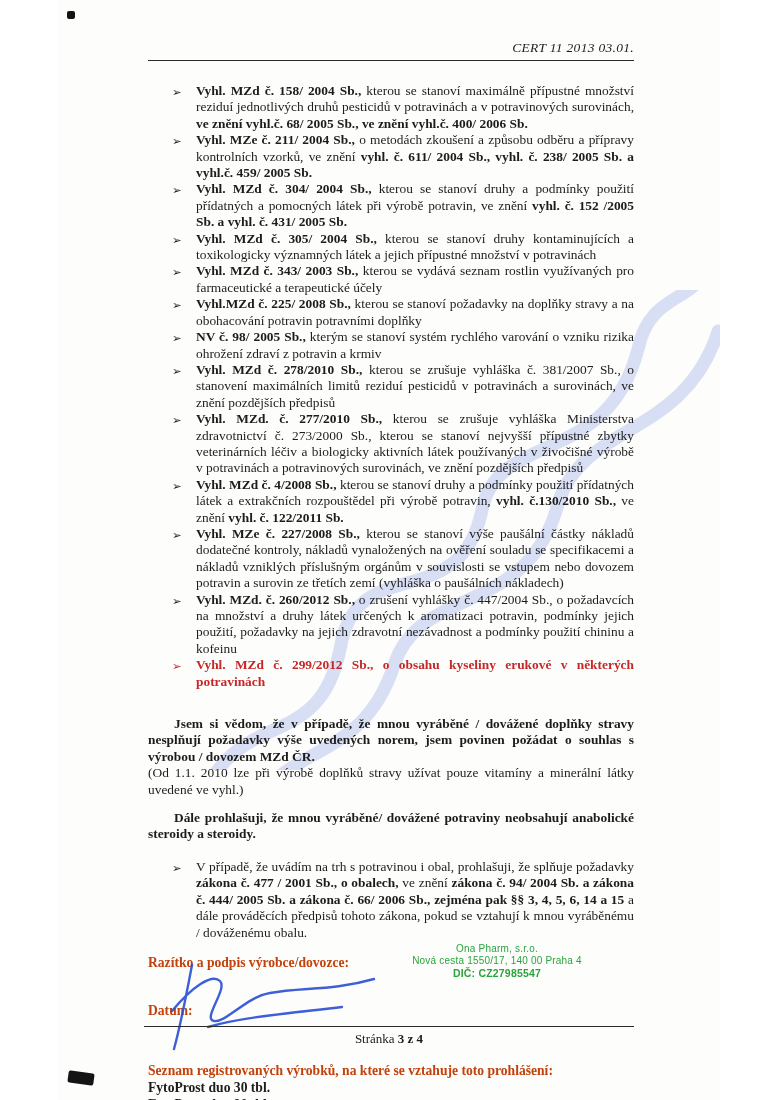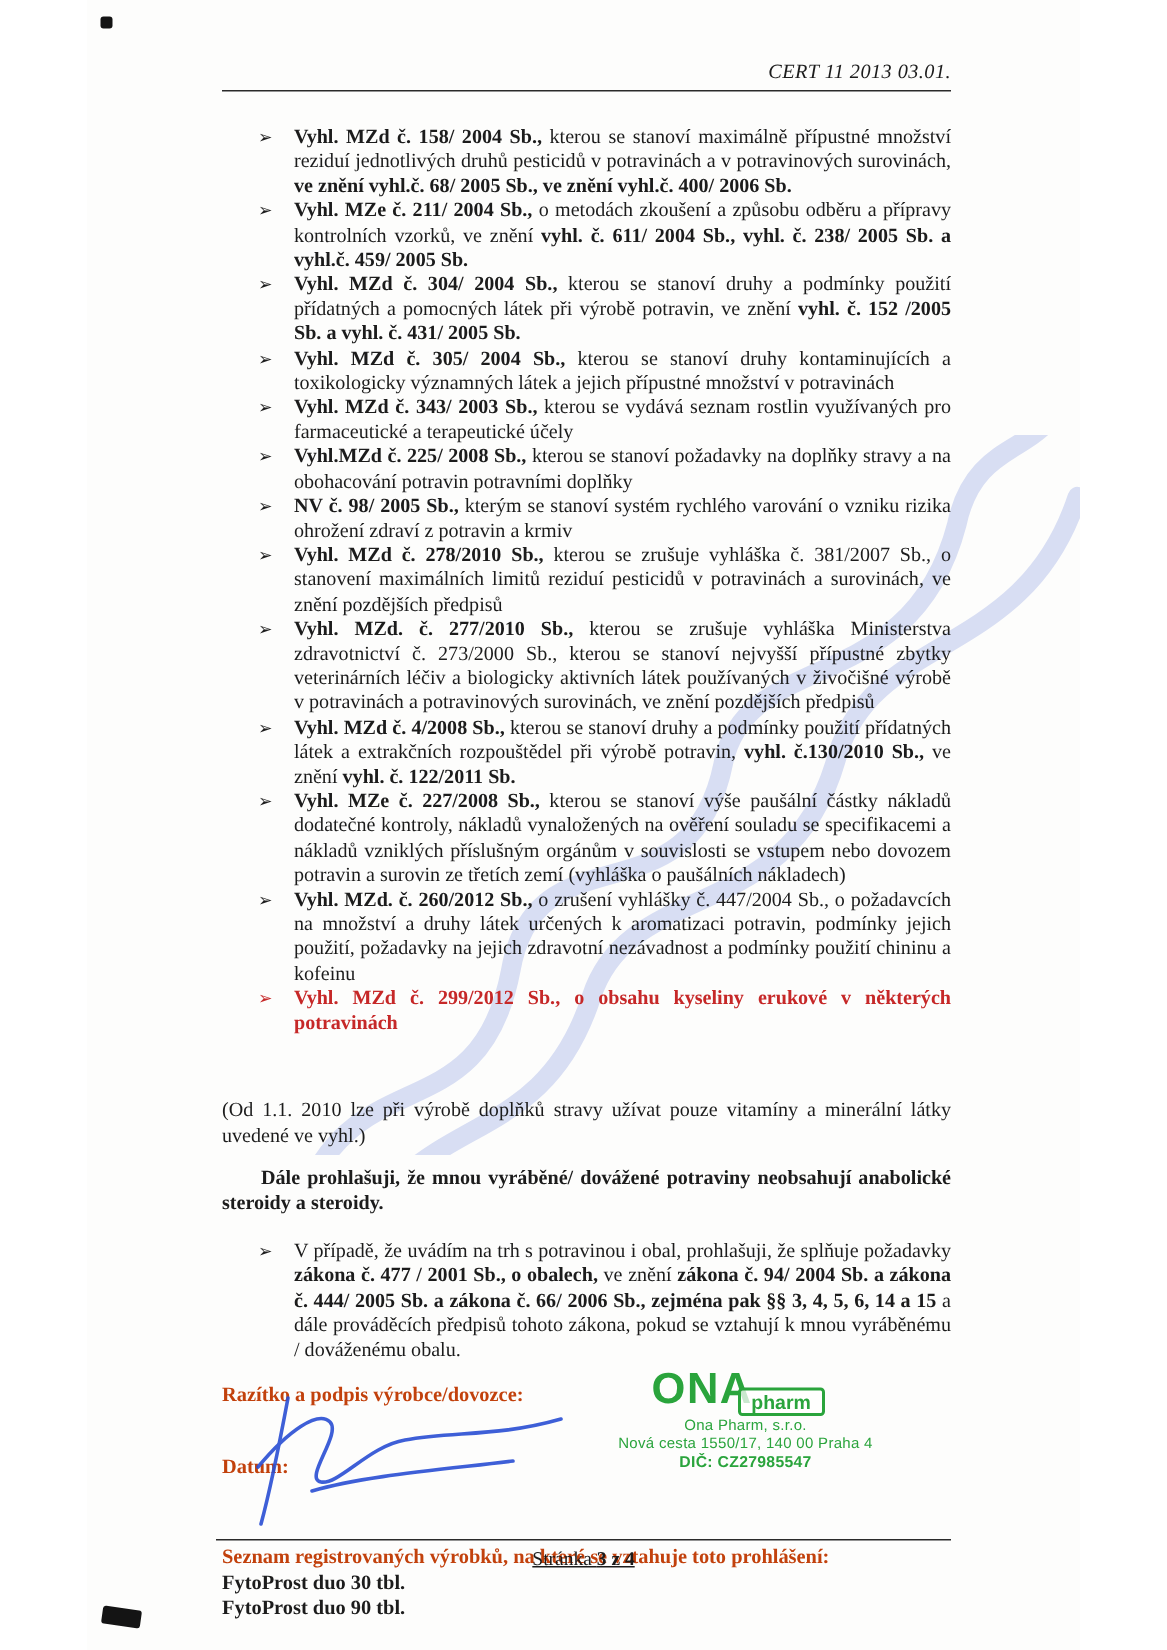--- a/index.html
+++ b/index.html
@@ -45,21 +45,21 @@
   .stamp-line { font-size:10px; line-height:12px; letter-spacing:.2px; }
   .stamp-line.strong { font-weight:bold; font-size:10.5px; }
 
   .signature-svg { position:absolute; left:14px; top:2px; z-index:3; }
 
   
   .seznam { font-size:13.6px; margin-top:2px; }
   .product { font-size:13.6px; line-height:17px; }
 
   
-  .footer { position:absolute; left:86px; right:86px; top:1026px; z-index:2;text-decoration:underline; }
+  .footer { position:absolute; left:86px; right:86px; top:1026px; z-index:2; }
   .footrule { border:none; border-top:1.5px solid #2a2a2a; }
   .pageno { text-align:center; font-size:13px; margin-top:4px; }
 
   
   .watermark { position:absolute; left:-10px; top:290px; z-index:1; pointer-events:none; }
 
   
   .mark { position:absolute; background:#141414; z-index:4; }
   .mark-tl { left:9px; top:11px; width:8px; height:8px; border-radius:2px; }
   .mark-bl { left:10px; top:1072px; width:26px; height:12px; transform:rotate(8deg); border-radius:2px; }
@@ -138,39 +138,36 @@
           <span class="bullet">➢</span>
           <span class="txt"><span class="b">Vyhl. MZd. č. 260/2012 Sb.,</span><span> o zrušení vyhlášky č. 447/2004 Sb., o požadavcích na množství a druhy látek určených k aromatizaci potravin, podmínky jejich použití, požadavky na jejich zdravotní nezávadnost a podmínky použití chininu a kofeinu</span></span>
         </div>
         <div class="li" style="color: rgb(198, 40, 40);">
           <span class="bullet">➢</span>
           <span class="txt"><span class="b">Vyhl. MZd č. 299/2012 Sb., o obsahu kyseliny erukové v některých potravinách</span></span>
         </div>
       </div>
 
     <p class="decl decl-1">
-      <br>
+      <span class="b">Jsem si vědom, že v případě, že mnou vyráběné / dovážené doplňky stravy nesplňují požadavky výše uvedených norem, jsem povinen požádat o souhlas s výrobou / dovozem MZd ČR.</span><br>
       <span class="decl-note">(Od 1.1. 2010 lze při výrobě doplňků stravy užívat pouze vitamíny a minerální látky uvedené ve vyhl.)</span>
     </p>
 
     <p class="decl decl-2 b">Dále prohlašuji, že mnou vyráběné/ dovážené potraviny neobsahují anabolické steroidy a steroidy.</p>
 
     <div class="li pack">
       <span class="bullet">➢</span>
       <span class="txt"><span>V případě, že uvádím na trh s potravinou i obal, prohlašuji, že splňuje požadavky </span><span class="b">zákona č. 477 / 2001 Sb., o obalech,</span><span> ve znění </span><span class="b">zákona č. 94/ 2004 Sb. a zákona č. 444/ 2005 Sb. a zákona č. 66/ 2006 Sb.,</span><span class="b"> zejména pak </span><span class="b">§§ 3, 4, 5, 6, 14 a 15</span><span> a dále prováděcích předpisů tohoto zákona, pokud se vztahují k mnou vyráběnému / dováženému obalu.</span></span>
     </div>
 
     <div class="sigblock">
       <div class="red b label-razitko">Razítko a podpis výrobce/dovozce:</div>
       <div class="red b label-datum">Datum:</div>
 
       <div class="stamp">
-        <div class="stamp-logo">
-          <span class="logo-ona">ONA</span><span class="logo-pharm">pharm</span>
-        </div>
         <div class="stamp-line">Ona Pharm, s.r.o.</div>
         <div class="stamp-line">Nová cesta 1550/17, 140 00 Praha 4</div>
         <div class="stamp-line strong">DIČ: CZ27985547</div>
       </div>
 
       <svg class="signature-svg" width="230" height="96" viewBox="0 0 230 96">
         <g fill="none" stroke="#2a4fd4" stroke-width="2.4" stroke-linecap="round" opacity="0.9">
           <path d="M30,8 C24,40 18,70 12,92"></path>
           <path d="M10,54 C30,30 50,16 58,24 C66,32 40,62 52,64 C64,66 84,40 108,36 C140,30 170,34 212,22"></path>
           <path d="M46,70 C80,60 130,56 180,50"></path>

